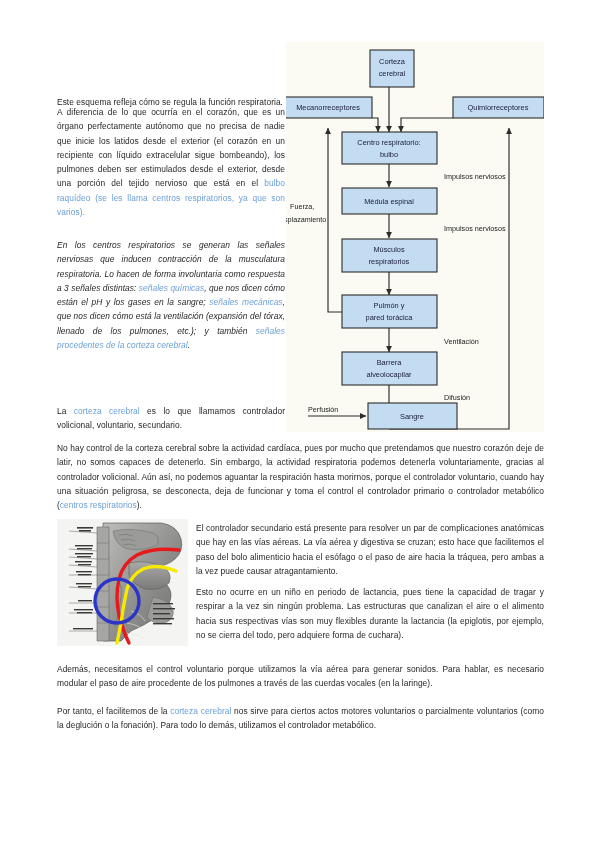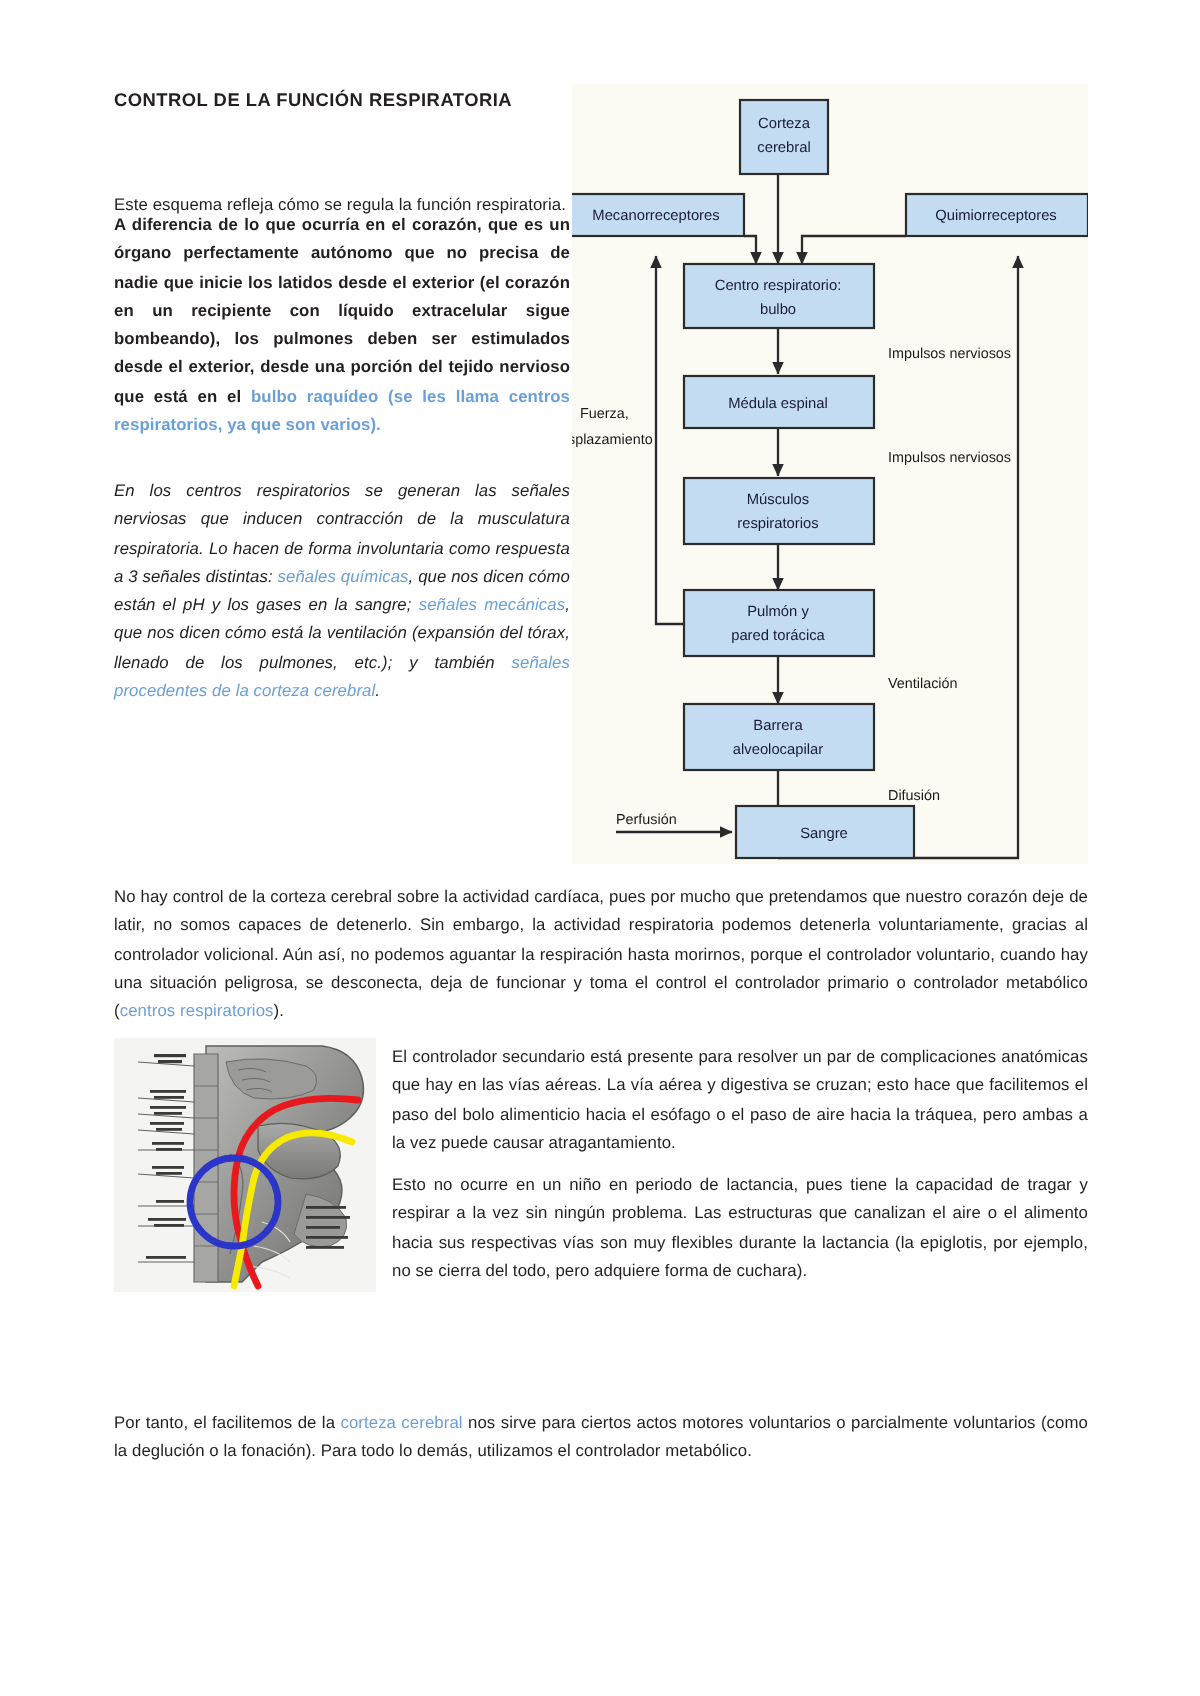--- a/index.html
+++ b/index.html
@@ -94,47 +94,52 @@
     overflow: hidden;
     background: #f2f2f0;
   }
   #anatomy-figure svg { display: block; }
 </style>
 </head>
 <body>
 
 <div class="page">
 
-  <div class="doc-title">CONTROL DE LA FUNCIÓN RESPIRATORIA</div>
 
   <div class="para col-left" style="top:66px;margin-top:29px;">
     <span>Este esquema refleja cómo se regula la función respiratoria.</span>
   </div>
 
-  <div class="para col-left" style="top:105px;font-weight:bold;">
+  <div class="para col-left" style="top:105px;">
     <span>A diferencia de lo que ocurría en el corazón, que es un órgano perfectamente autónomo que no precisa de nadie que inicie los latidos desde el exterior (el corazón en un recipiente con líquido extracelular sigue bombeando), los pulmones deben ser estimulados desde el exterior, desde una porción del tejido nervioso que está en el </span><span class="lnk">bulbo raquídeo (se les llama centros respiratorios, ya que son varios).</span>
   </div>
 
   <div class="para col-left" style="top:238px;font-style:italic;">
     <span>En los centros respiratorios se generan las señales nerviosas que inducen contracción de la musculatura respiratoria. Lo hacen de forma involuntaria como respuesta a 3 señales distintas: </span><span class="lnk">señales químicas</span><span>, que nos dicen cómo están el pH y los gases en la sangre; </span><span class="lnk">señales mecánicas</span><span>, que nos dicen cómo está la ventilación (expansión del tórax, llenado de los pulmones, etc.); y también </span><span class="lnk">señales procedentes de la corteza cerebral</span><span>.</span>
   </div>
 
+  <div class="para col-left" style="top:404px;">
+    <span>La </span><span class="lnk">corteza cerebral</span><span> es lo que llamamos controlador volicional, voluntario, secundario.</span>
+  </div>
 
   <div class="para full" style="top:441px;">
     <span>No hay control de la corteza cerebral sobre la actividad cardíaca, pues por mucho que pretendamos que nuestro corazón deje de latir, no somos capaces de detenerlo. Sin embargo, la actividad respiratoria podemos detenerla voluntariamente, gracias al controlador volicional. Aún así, no podemos aguantar la respiración hasta morirnos, porque el controlador voluntario, cuando hay una situación peligrosa, se desconecta, deja de funcionar y toma el control el controlador primario o controlador metabólico (</span><span class="lnk">centros respiratorios</span><span>).</span>
   </div>
 
   <div class="para col-right-fig" style="top:521px;">
     <span>El controlador secundario está presente para resolver un par de complicaciones anatómicas que hay en las vías aéreas. La vía aérea y digestiva se cruzan; esto hace que facilitemos el paso del bolo alimenticio hacia el esófago o el paso de aire hacia la tráquea, pero ambas a la vez puede causar atragantamiento.</span>
   </div>
 
   <div class="para col-right-fig" style="top:585px;">
     <span>Esto no ocurre en un niño en periodo de lactancia, pues tiene la capacidad de tragar y respirar a la vez sin ningún problema. Las estructuras que canalizan el aire o el alimento hacia sus respectivas vías son muy flexibles durante la lactancia (la epiglotis, por ejemplo, no se cierra del todo, pero adquiere forma de cuchara).</span>
   </div>
 
+  <div class="para full" style="top:662px;">
+    <span>Además, necesitamos el control voluntario porque utilizamos la vía aérea para generar sonidos. Para hablar, es necesario modular el paso de aire procedente de los pulmones a través de las cuerdas vocales (en la laringe).</span>
+  </div>
 
   <div class="para full" style="top:704px;">
     <span>Por tanto, el facilitemos de la </span><span class="lnk">corteza cerebral</span><span> nos sirve para ciertos actos motores voluntarios o parcialmente voluntarios (como la deglución o la fonación). Para todo lo demás, utilizamos el controlador metabólico.</span>
   </div>
 
   <div id="flow-diagram">
     <svg width="258" height="390" viewBox="0 0 258 390" xmlns="http://www.w3.org/2000/svg">
       <defs>
         <marker id="arr" markerWidth="7" markerHeight="7" refX="5.4" refY="3" orient="auto">
           <path d="M0,0.4 L5.6,3 L0,5.6 z" fill="#2b2b2b"></path>

